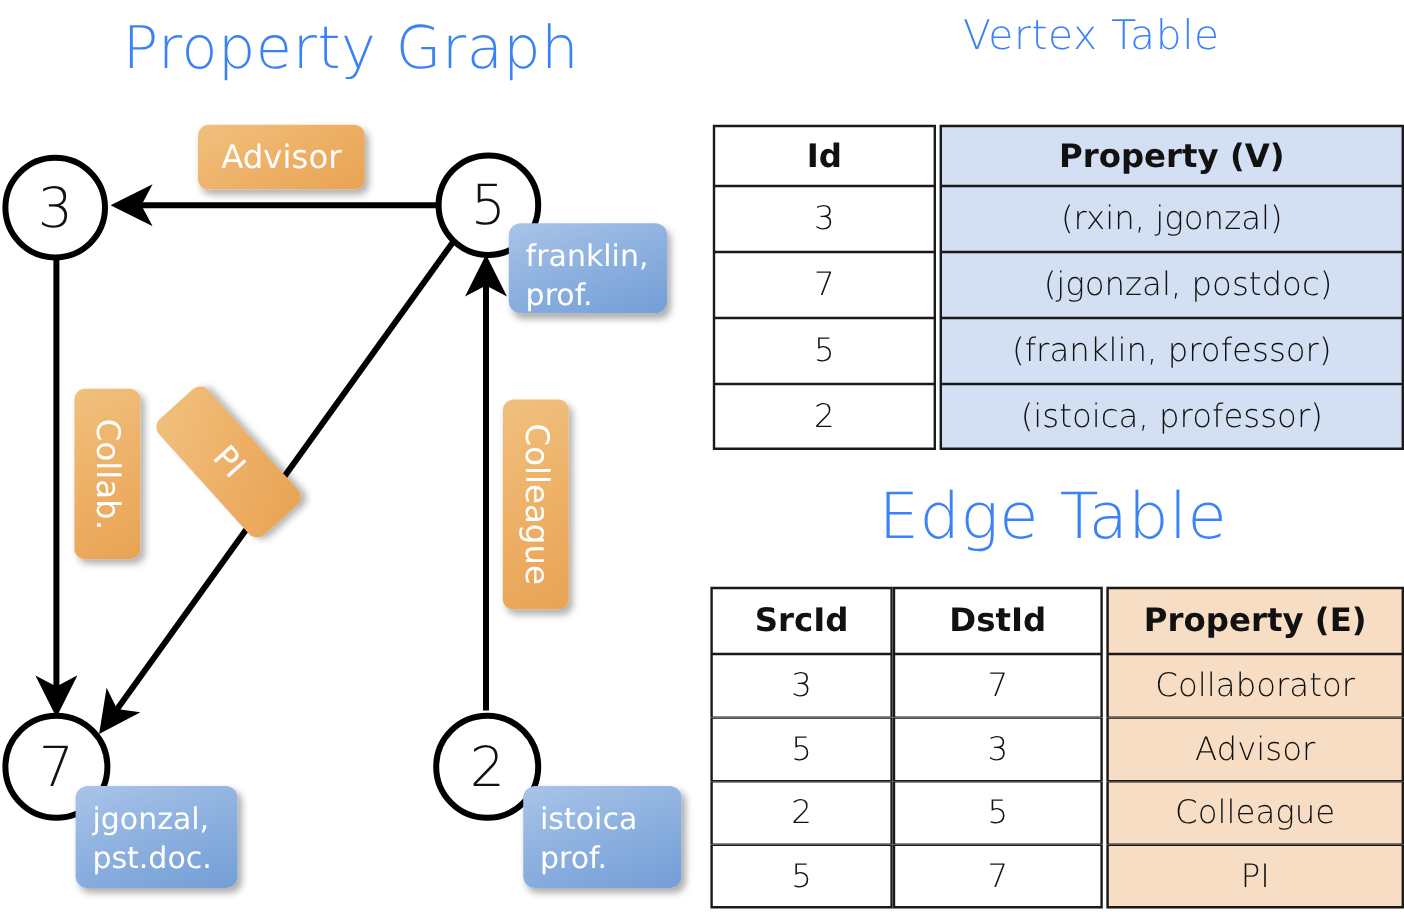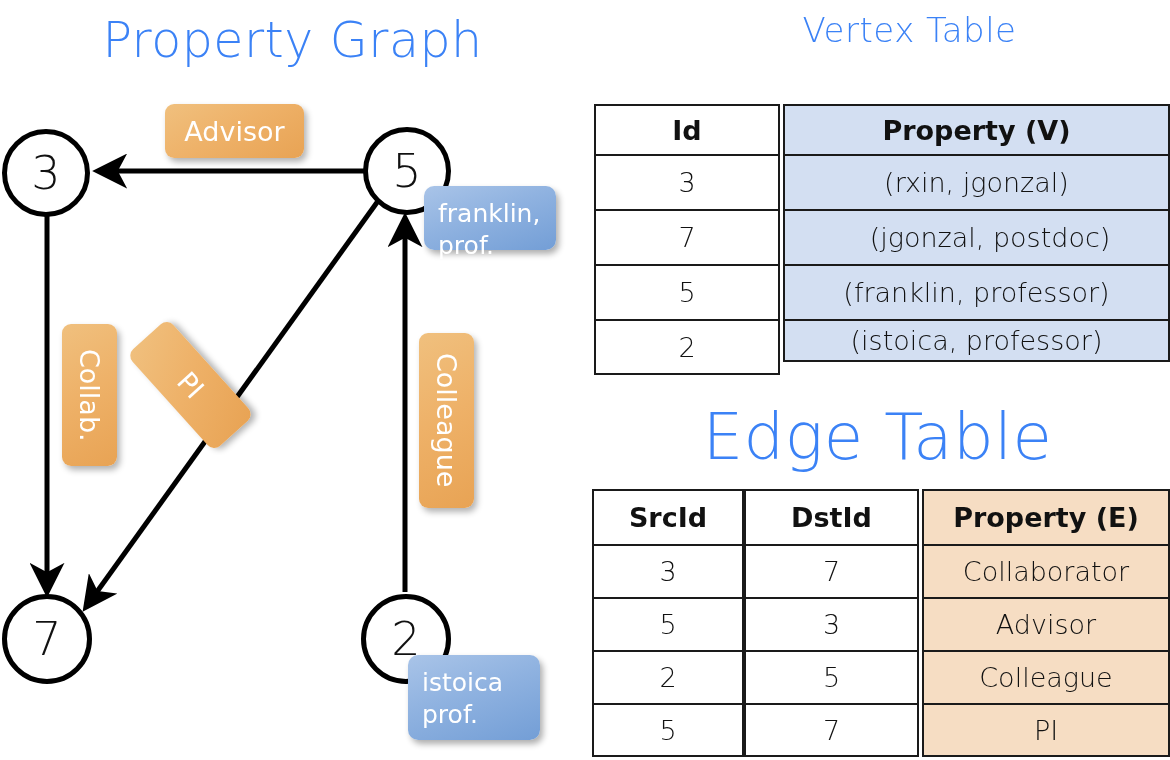--- a/index.html
+++ b/index.html
@@ -17,21 +17,21 @@
     position: absolute;
     font-family: "DejaVu Sans", sans-serif;
     font-weight: 300;
     color: #3b82f6;
     letter-spacing: 0.5px;
     white-space: nowrap;
     text-align: center;
   }
   #title-property-graph { left: 0px;   top: 12px;  width: 585px; font-size: 49px; }
   #title-vertex-table   { left: 617px; top: 10px;  width: 585px; font-size: 34px; }
-  #title-edge-table     { left: 585px; top: 400px; width: 585px; font-size: 64px; }
+  #title-edge-table     { left: 585px; top: 400px; width: 585px; font-size: 53px; }
 
   
   #graph-panel { position: absolute; left: 0; top: 0; width: 585px; height: 760px; }
   #graph-svg { position: absolute; left: 0; top: 0; }
 
   .node-circle {
     position: absolute;
     border: 5px solid #000;
     border-radius: 50%;
     background: #fff;
@@ -130,25 +130,29 @@
     <div class="node-circle" style="left:363px; top:127px; width:88px; height:88px;">
       <span>5</span>
     </div>
     <div class="node-circle" style="left:2px; top:594px; width:90px; height:90px;">
       <span>7</span>
     </div>
     <div class="node-circle" style="left:361px; top:594px; width:90px; height:90px;">
       <span>2</span>
     </div>
 
-    <div class="prop-box" style="left:424px; top:186px; width:132px; height:64px;">
+    <div class="prop-box" style="left:424px; top:186px; width:132px; height:75px;">
       <div>franklin,</div>
       <div>prof.</div>
     </div>
-    <div class="prop-box" style="left:408px; top:655px; width:132px; height:85px;">
+    <div class="prop-box" style="left:63px; top:655px; width:135px; height:85px;">
+      <div>jgonzal,</div>
+      <div>pst.doc.</div>
+    </div>
+    <div class="prop-box" style="left:436px; top:655px; width:132px; height:85px;">
       <div>istoica</div>
       <div>prof.</div>
     </div>
 
     <div class="edge-label" style="left:165px; top:104px; width:139px; height:54px;">
       <span>Advisor</span>
     </div>
 
     <div class="edge-label vert" style="left:62px; top:324px; width:55px; height:142px;">
       <span>Collab.</span>
@@ -170,21 +174,21 @@
       <div class="tcell" style="height:55px;">7</div>
       <div class="tcell" style="height:55px;">5</div>
       <div class="tcell last" style="height:55px;">2</div>
     </div>
     <div class="gap"></div>
     <div class="tcol" style="width:387px;">
       <div class="tcell head v-prop first" style="height:51px;">Property (V)</div>
       <div class="tcell v-prop" style="height:55px;">(rxin, jgonzal)</div>
       <div class="tcell v-prop" style="height:55px;padding-left:27px;">(jgonzal, postdoc)</div>
       <div class="tcell v-prop" style="height:55px;">(franklin, professor)</div>
-      <div class="tcell v-prop last" style="height:42px;">(istoica, professor)</div>
+      <div class="tcell v-prop last" style="height:55px;">(istoica, professor)</div>
     </div>
   </div>
 
   <div class="tbl" id="edge-table" style="left:592px; top:489px; width:578px;">
     <div class="tcol" style="width:152px;">
       <div class="tcell head first" style="height:56px;">SrcId</div>
       <div class="tcell" style="height:53px;">3</div>
       <div class="tcell" style="height:53px;">5</div>
       <div class="tcell" style="height:53px;">2</div>
       <div class="tcell last" style="height:53px;">5</div>

